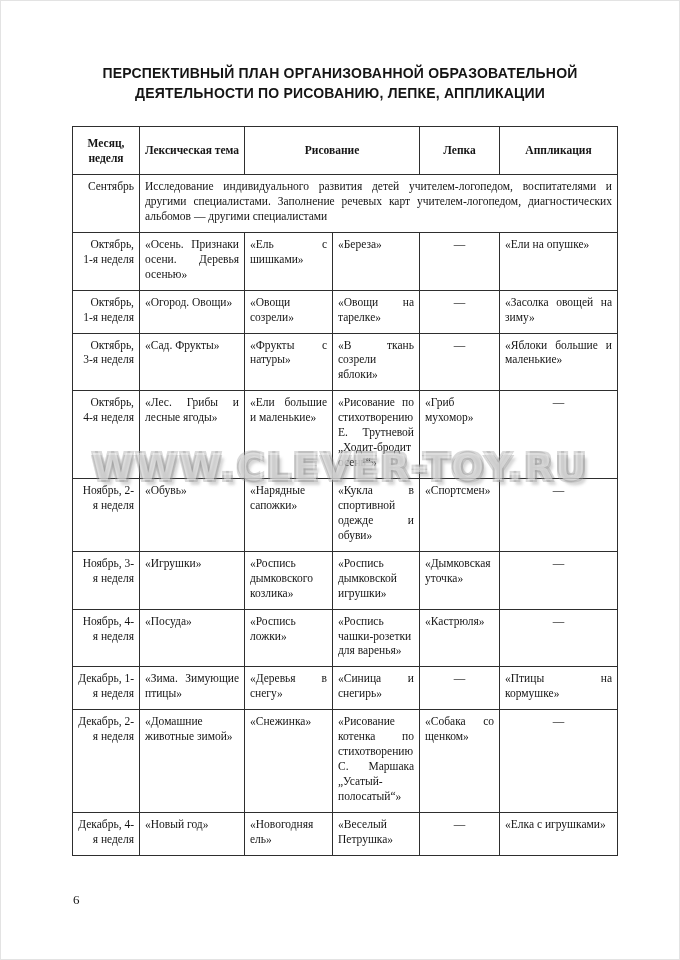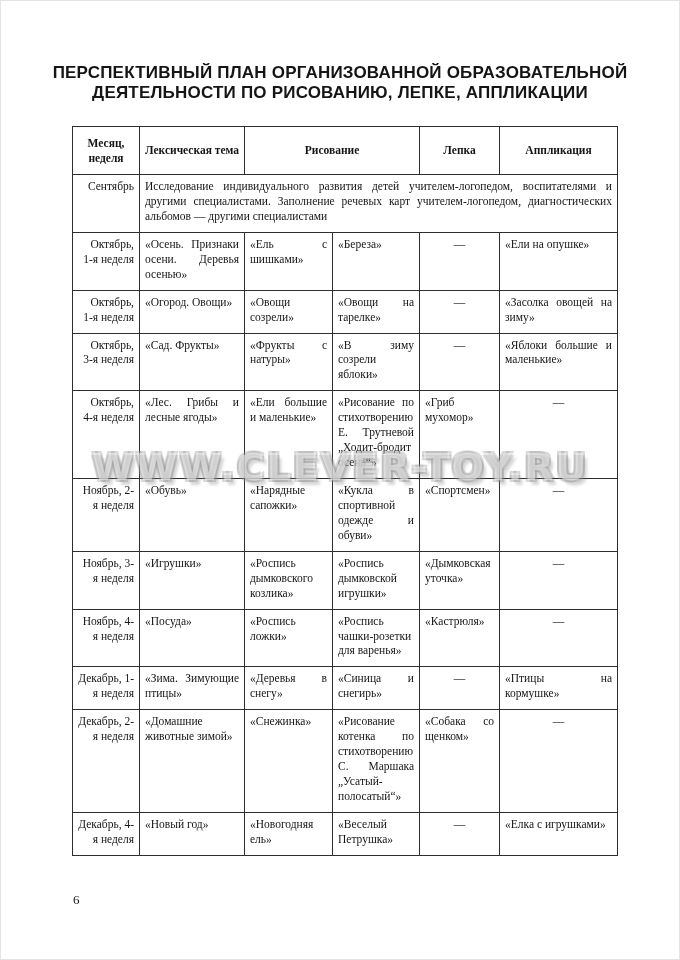--- a/index.html
+++ b/index.html
@@ -11,21 +11,21 @@
     position:relative;
     overflow:hidden;
     border:1px solid #e3e3e3;
   }
   .title {
     position:absolute;
     top:62px; left:30px; right:30px;
     text-align:center;
     font-family:"Liberation Sans", sans-serif;
     font-weight:bold;
-    font-size:17px;
+    font-size:14px;
     line-height:20px;
     letter-spacing:0.2px;
   }
   table.plan {
     position:absolute;
     top:125px; left:71px;
     width:545px;
     border-collapse:collapse;
     table-layout:fixed;
   }
@@ -118,21 +118,21 @@
         <td>«Огород. Овощи»</td>
         <td>«Овощи созрели»</td>
         <td>«Овощи на тарелке»</td>
         <td class="dash">—</td>
         <td>«Засолка овощей на зиму»</td>
       </tr>
       <tr>
         <td class="month">Октябрь, 3-я неделя</td>
         <td>«Сад. Фрукты»</td>
         <td>«Фрукты с натуры»</td>
-        <td>«В зиму созрели яблоки»</td>
+        <td>«В ткань созрели яблоки»</td>
         <td class="dash">—</td>
         <td>«Яблоки большие и маленькие»</td>
       </tr>
       <tr>
         <td class="month">Октябрь, 4-я неделя</td>
         <td>«Лес. Грибы и лесные ягоды»</td>
         <td>«Ели большие и маленькие»</td>
         <td>«Рисование по стихотворению Е. Трутневой „Ходит-бродит осень“»</td>
         <td>«Гриб мухомор»</td>
         <td class="dash">—</td>

